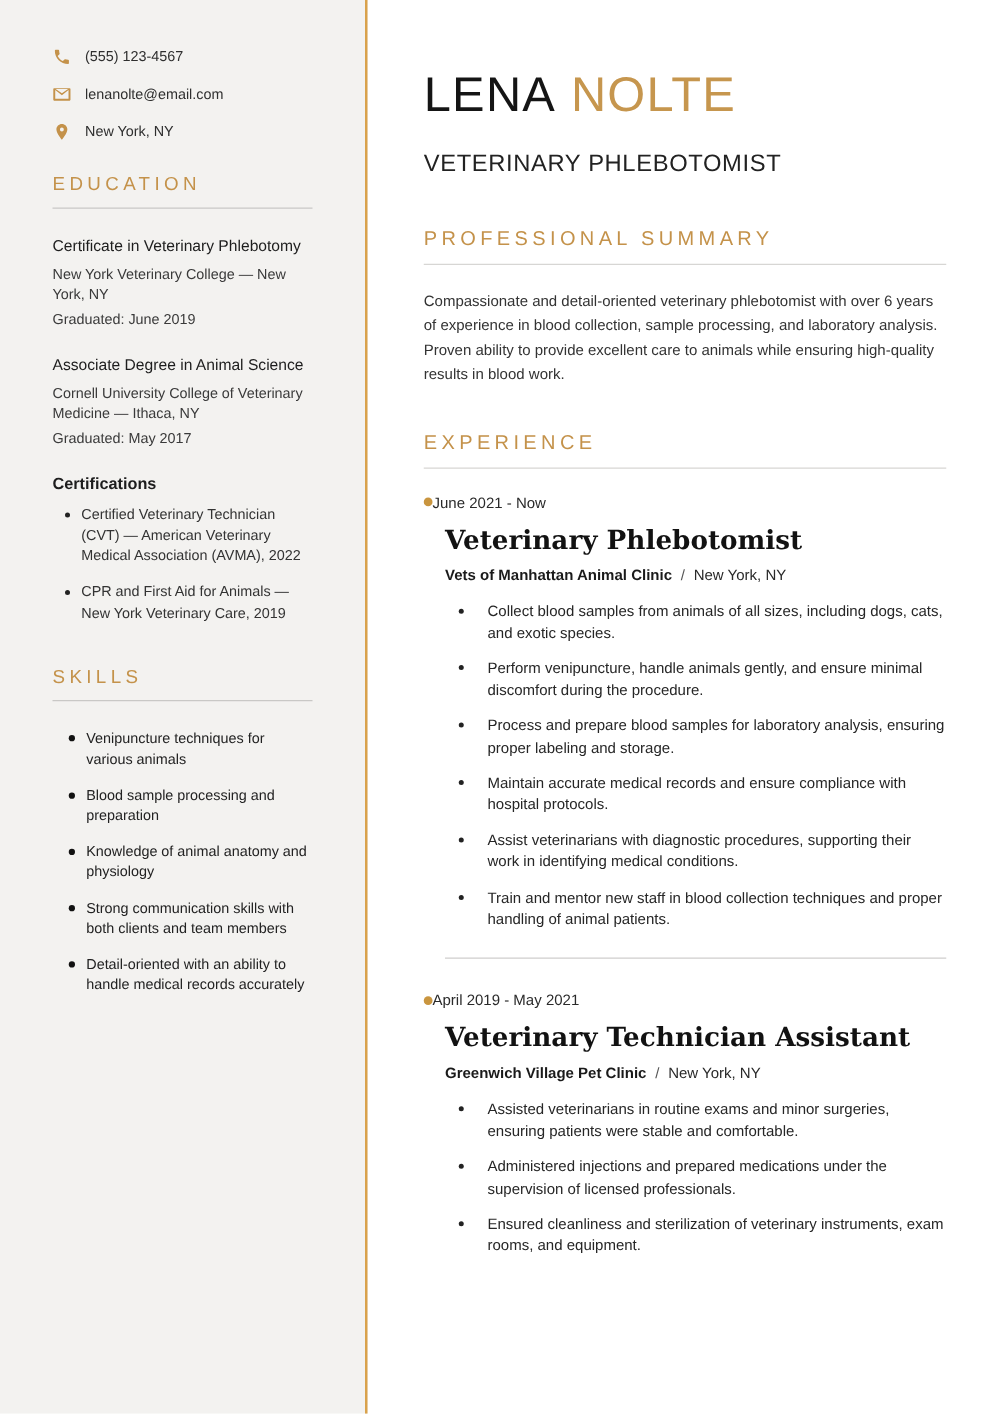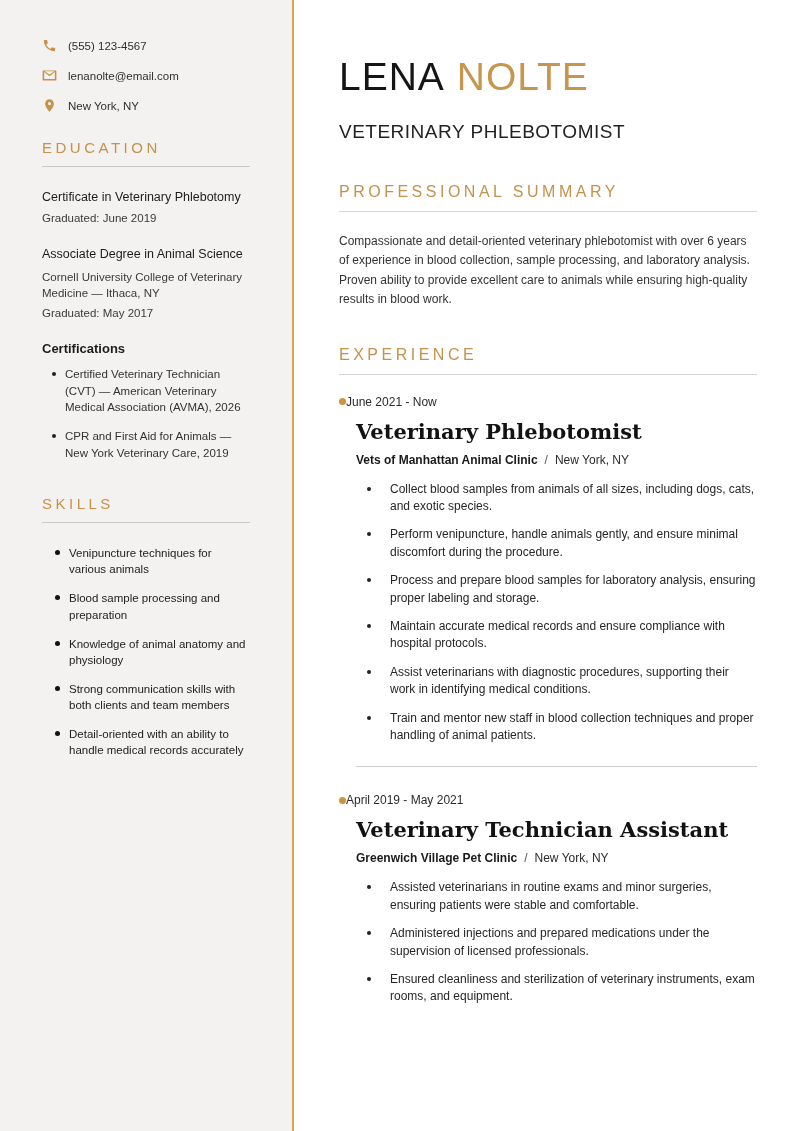--- a/index.html
+++ b/index.html
@@ -106,33 +106,34 @@
           <path fill="#C4924A" d="M12 2C8.1 2 5 5.1 5 9c0 5.2 7 13 7 13s7-7.8 7-13c0-3.9-3.1-7-7-7zm0 9.5A2.5 2.5 0 1 1 12 6.5a2.5 2.5 0 0 1 0 5z"></path>
         </svg>
       <span class="contact-text">New York, NY</span>
     </div>
 
     <h2 class="side-heading">EDUCATION</h2>
     <div class="side-rule"></div>
 
     <div class="edu-entry">
       <div class="edu-degree">Certificate in Veterinary Phlebotomy</div>
+      <div class="edu-school">New York Veterinary College — New York, NY</div>
       <div class="edu-grad">Graduated: June 2019</div>
     </div>
 
     <div class="edu-entry">
       <div class="edu-degree">Associate Degree in Animal Science</div>
       <div class="edu-school">Cornell University College of Veterinary Medicine — Ithaca, NY</div>
       <div class="edu-grad">Graduated: May 2017</div>
     </div>
 
     <div class="cert-heading">Certifications</div>
     <div class="cert-item">
       <span class="dot"></span>
-      <span class="cert-text">Certified Veterinary Technician (CVT) — American Veterinary Medical Association (AVMA), 2026</span>
+      <span class="cert-text">Certified Veterinary Technician (CVT) — American Veterinary Medical Association (AVMA), 2022</span>
     </div>
     <div class="cert-item">
       <span class="dot"></span>
       <span class="cert-text">CPR and First Aid for Animals — New York Veterinary Care, 2019</span>
     </div>
 
     <div class="skills-block">
       <h2 class="side-heading" style="margin-top:0">SKILLS</h2>
       <div class="side-rule"></div>
 

